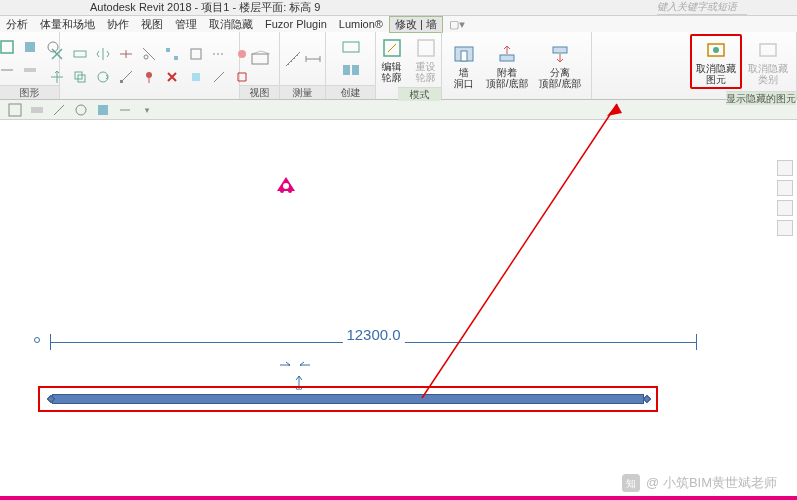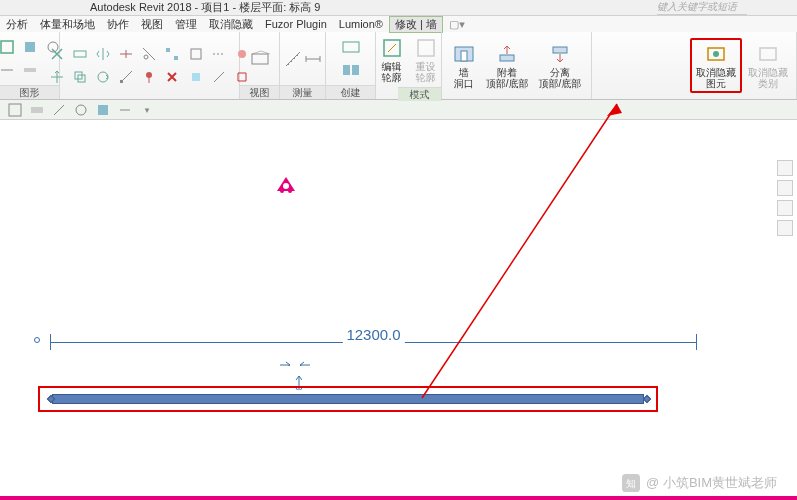--- a/index.html
+++ b/index.html
@@ -343,20 +343,21 @@
       <div class="btn-big disabled">
         <div class="ico">
             <svg width="22" height="22">
               <rect x="3" y="5" width="16" height="12" fill="none" stroke="#ccc" stroke-width="1.5"></rect>
             </svg>
           </div>
         <div class="lbl">取消隐藏
 类别</div>
       </div>
     </div>
+    <div class="panel-label">显示隐藏的图元</div>
   </div>
 </div>
 
 <div class="quickbar">
   <div class="qbtn">
       <svg width="14" height="14">
         <rect x="1" y="1" width="12" height="12" fill="none" stroke="#888"></rect>
       </svg>
     </div>
   <div class="qbtn">

